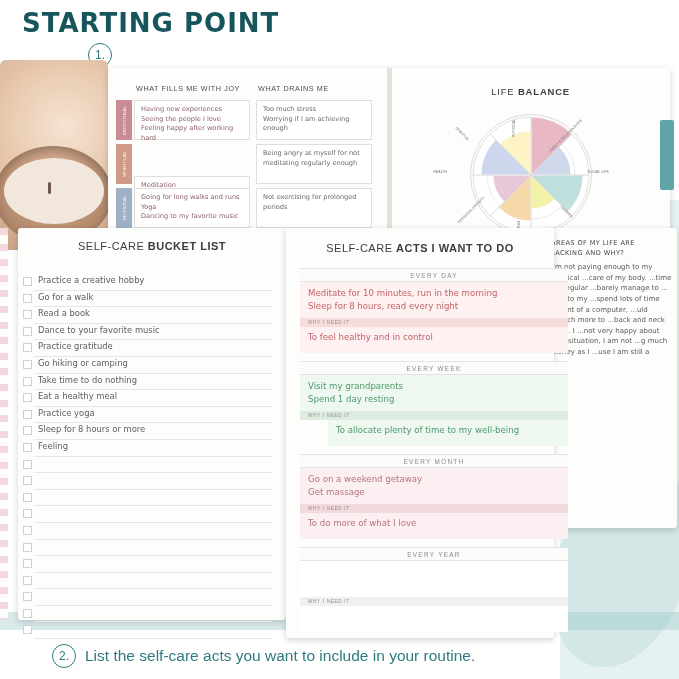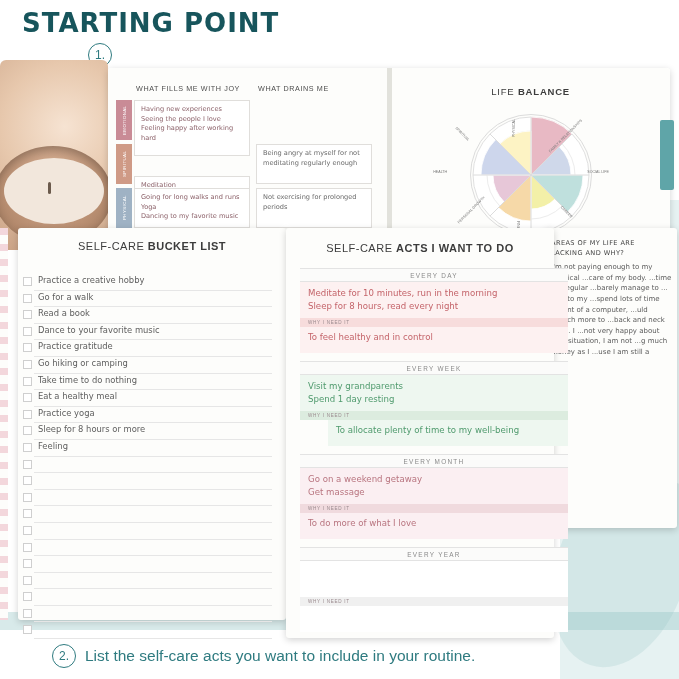--- a/index.html
+++ b/index.html
@@ -184,23 +184,25 @@
   <div class="book" id="top-book">
     <div class="spine"></div>
 
     <div class="tb-left">
       <div class="tb-col-title" style="left:28px;">WHAT FILLS ME WITH JOY</div>
       <div class="tb-col-title" style="left:150px;">WHAT DRAINS ME</div>
 
       <div class="tb-tab" style="left:8px;top:32px;height:40px;background:#c98b96;">
         <span>EMOTIONAL</span>
       </div>
-      <div class="tb-card pinkish" style="left:26px;top:32px;width:116px;height:56px;white-space:pre-line;">Having new experiences
+      <div class="tb-card pinkish" style="left:26px;top:32px;width:116px;height:40px;white-space:pre-line;">Having new experiences
 Seeing the people I love
 Feeling happy after working hard</div>
+      <div class="tb-card grey" style="left:148px;top:32px;width:116px;height:40px;white-space:pre-line;">Too much stress
+Worrying if I am achieving enough</div>
 
       <div class="tb-tab" style="left:8px;top:76px;height:40px;background:#cf9a86;">
         <span>SPIRITUAL</span>
       </div>
       <div class="tb-card pinkish" style="left:26px;top:76px;width:116px;height:40px;white-space:pre-line;margin-top:32px;">Meditation
 Reading books about spirituality</div>
       <div class="tb-card grey" style="left:148px;top:76px;width:116px;height:40px;white-space:pre-line;">Being angry at myself for not meditating regularly enough</div>
 
       <div class="tb-tab" style="left:8px;top:120px;height:40px;background:#9fb2c4;">
         <span>PHYSICAL</span>

